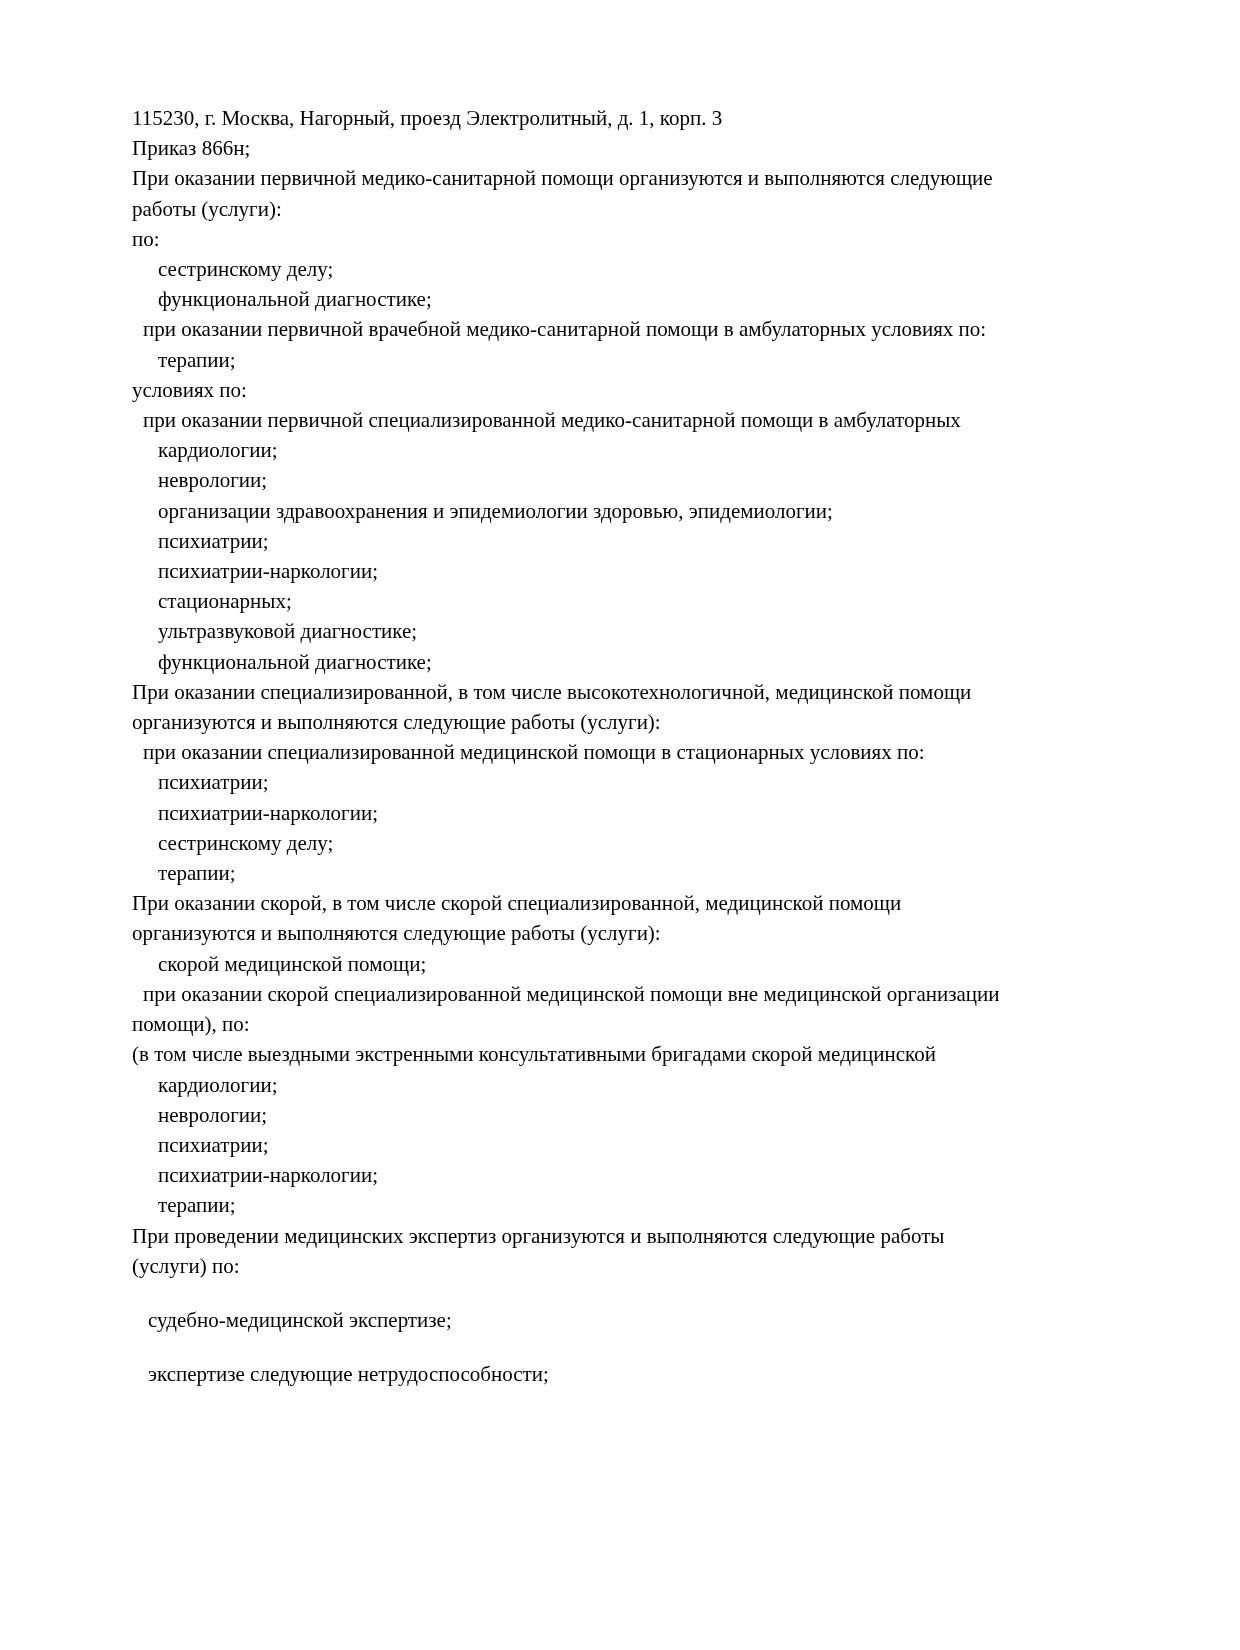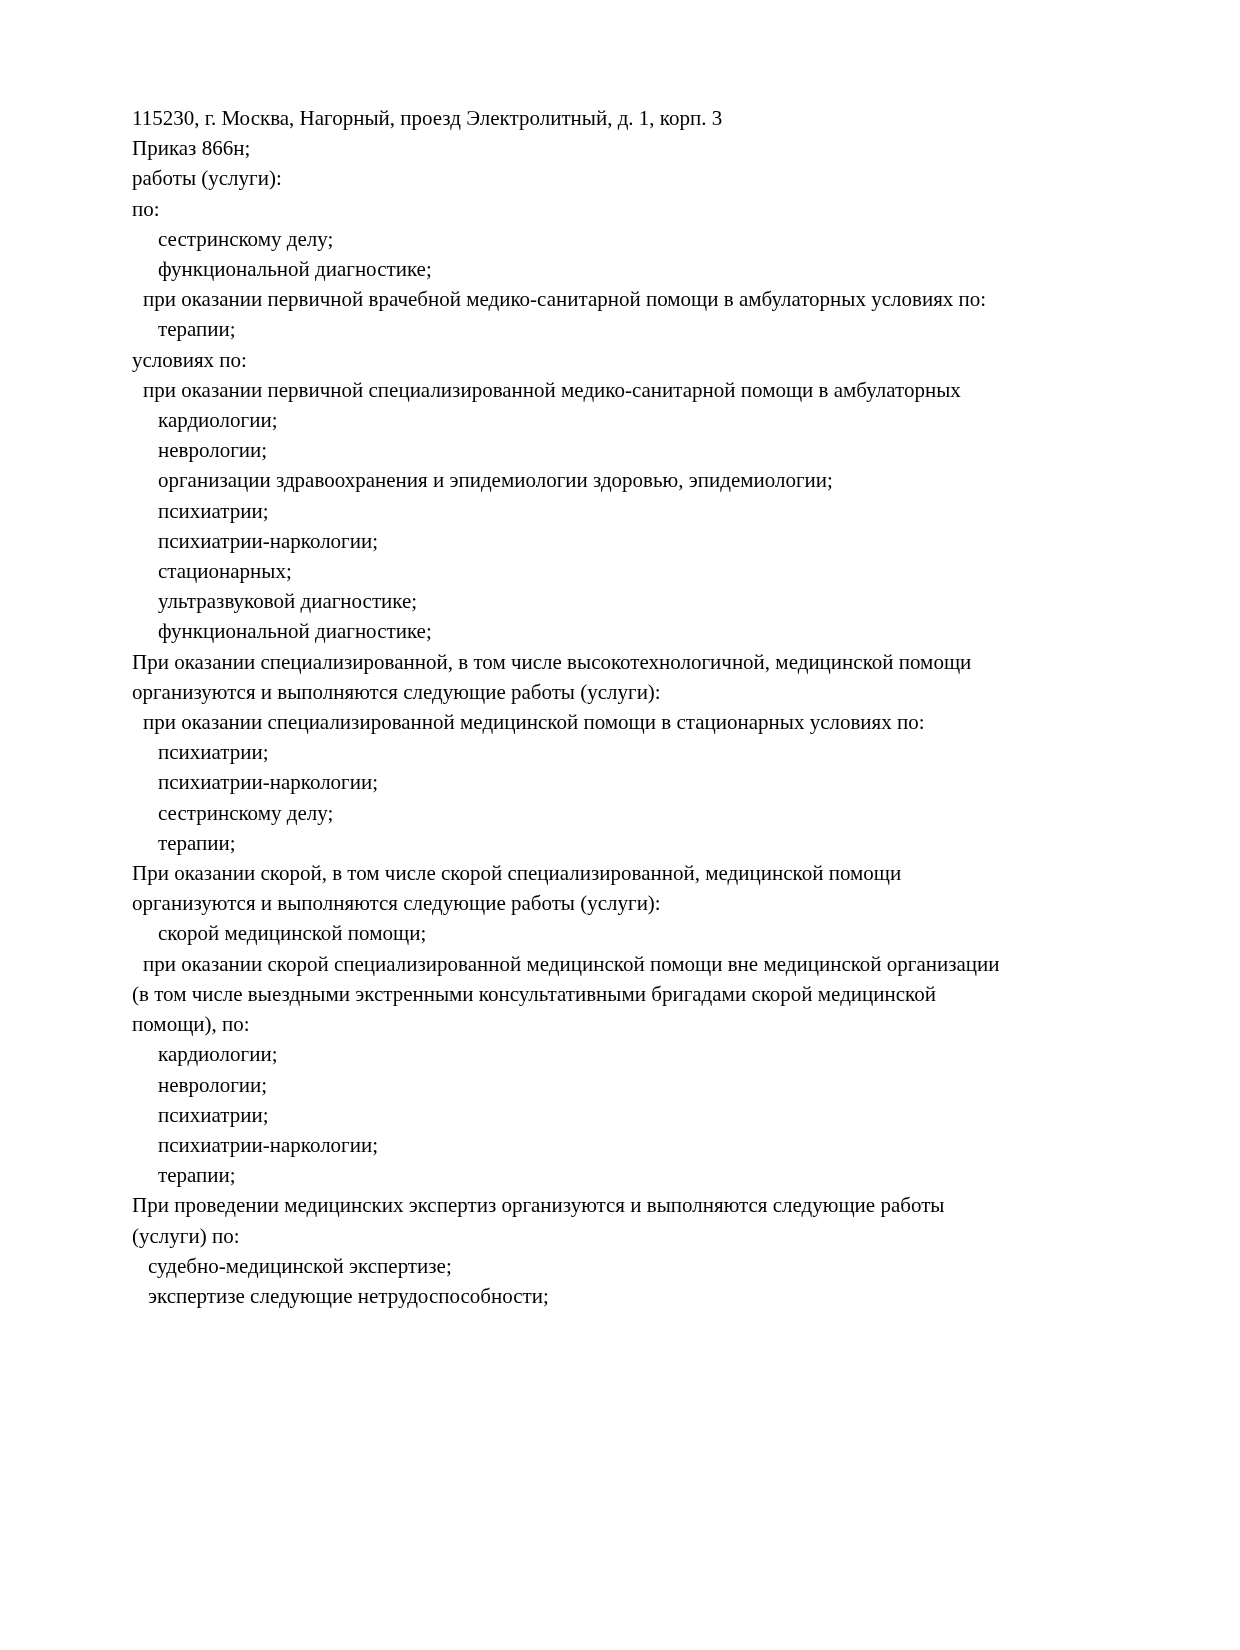--- a/index.html
+++ b/index.html
@@ -24,30 +24,31 @@
     font-size: 21px;
     line-height: 30.2px;
     color: #000000;
   }
   .line {
     white-space: nowrap;
     font-family: Liberation Serif, serif;
   }
   .ind0 { padding-left: 0; }
   .ind1 { padding-left: 11px; }
-  .ind2 { padding-left: 16px; }
+  .ind2 { padding-left: 16px; margin-top: 24px; }
   .ind3 { padding-left: 26px; }
 </style>
 </head>
 <body>
 
 <div class="page">
   <div class="doc">
       <div class="line ind0">115230, г. Москва, Нагорный, проезд Электролитный, д. 1, корп. 3</div>
       <div class="line ind0">Приказ 866н;</div>
+      <div class="line ind0">При оказании первичной медико-санитарной помощи организуются и выполняются следующие</div>
       <div class="line ind0">работы (услуги):</div>
       <div class="line ind0">по:</div>
       <div class="line ind3">сестринскому делу;</div>
       <div class="line ind3">функциональной диагностике;</div>
       <div class="line ind1">при оказании первичной врачебной медико-санитарной помощи в амбулаторных условиях по:</div>
       <div class="line ind3">терапии;</div>
       <div class="line ind0">условиях по:</div>
       <div class="line ind1">при оказании первичной специализированной медико-санитарной помощи в амбулаторных</div>
       <div class="line ind3">кардиологии;</div>
       <div class="line ind3">неврологии;</div>
@@ -61,22 +62,22 @@
       <div class="line ind0">организуются и выполняются следующие работы (услуги):</div>
       <div class="line ind1">при оказании специализированной медицинской помощи в стационарных условиях по:</div>
       <div class="line ind3">психиатрии;</div>
       <div class="line ind3">психиатрии-наркологии;</div>
       <div class="line ind3">сестринскому делу;</div>
       <div class="line ind3">терапии;</div>
       <div class="line ind0">При оказании скорой, в том числе скорой специализированной, медицинской помощи</div>
       <div class="line ind0">организуются и выполняются следующие работы (услуги):</div>
       <div class="line ind3">скорой медицинской помощи;</div>
       <div class="line ind1">при оказании скорой специализированной медицинской помощи вне медицинской организации</div>
+      <div class="line ind0">помощи), по:</div>
       <div class="line ind0">(в том числе выездными экстренными консультативными бригадами скорой медицинской</div>
-      <div class="line ind0">помощи), по:</div>
       <div class="line ind3">кардиологии;</div>
       <div class="line ind3">неврологии;</div>
       <div class="line ind3">психиатрии;</div>
       <div class="line ind3">психиатрии-наркологии;</div>
       <div class="line ind3">терапии;</div>
       <div class="line ind0">При проведении медицинских экспертиз организуются и выполняются следующие работы</div>
       <div class="line ind0">(услуги) по:</div>
       <div class="line ind2">судебно-медицинской экспертизе;</div>
       <div class="line ind2">экспертизе следующие нетрудоспособности;</div>
     </div>

